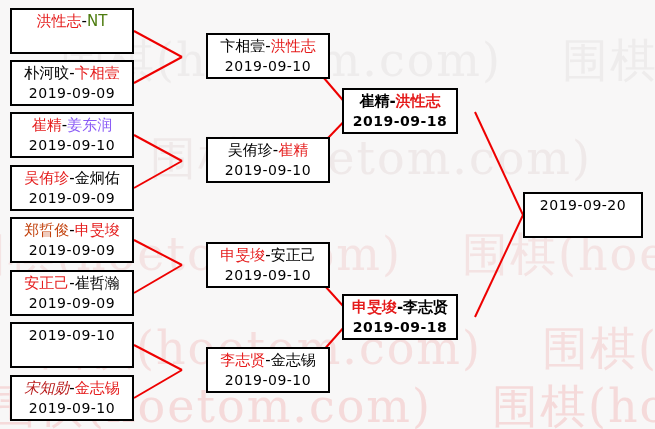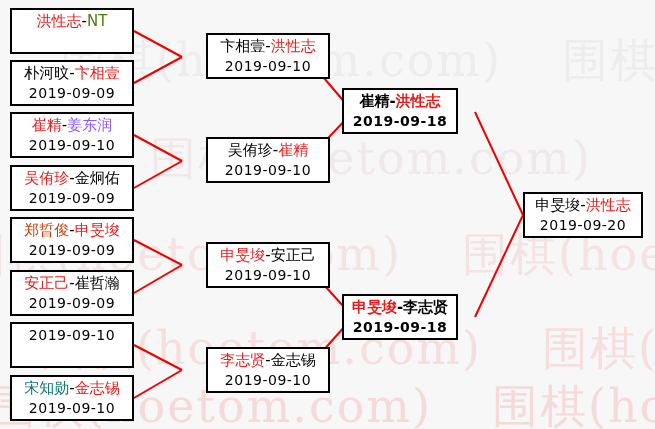--- a/index.html
+++ b/index.html
@@ -79,21 +79,21 @@
   <div class="date">2019-09-09</div>
 </div>
 <div class="box r1" style="top:270px">
   <div class="names"><span style="color: rgb(229, 28, 28);">安正己</span><span>-</span><span style="color: rgb(0, 0, 0);">崔哲瀚</span></div>
   <div class="date">2019-09-09</div>
 </div>
 <div class="box r1" style="top:322px">
   <div class="date">2019-09-10</div>
 </div>
 <div class="box r1" style="top:375px">
-  <div class="names"><span style="color: #0f766e;">宋知勋</span><span>-</span><span style="color: rgb(229, 28, 28);">金志锡</span></div>
+  <div class="names"><span style="color: #b91c1c; font-style: italic;">宋知勋</span><span>-</span><span style="color: rgb(229, 28, 28);">金志锡</span></div>
   <div class="date">2019-09-10</div>
 </div>
 
 <div class="box r2" style="top:33px">
   <div class="names"><span style="color: rgb(0, 0, 0);">卞相壹</span><span>-</span><span style="color: rgb(229, 28, 28);">洪性志</span></div>
   <div class="date">2019-09-10</div>
 </div>
 <div class="box r2" style="top:137px">
   <div class="names"><span style="color: rgb(0, 0, 0);">吴侑珍</span><span>-</span><span style="color: rgb(229, 28, 28);">崔精</span></div>
   <div class="date">2019-09-10</div>
@@ -110,15 +110,14 @@
 <div class="box r3" style="top:88px">
   <div class="names"><span style="color: rgb(0, 0, 0);">崔精</span><span>-</span><span style="color: rgb(229, 28, 28);">洪性志</span></div>
   <div class="date">2019-09-18</div>
 </div>
 <div class="box r3" style="top:294px">
   <div class="names"><span style="color: rgb(229, 28, 28);">申旻埈</span><span>-</span><span style="color: rgb(0, 0, 0);">李志贤</span></div>
   <div class="date">2019-09-18</div>
 </div>
 
 <div class="box r4" style="top:192px">
-  <div class="names"><span style="color: rgb(0, 0, 0);">申旻埈</span><span>-</span><span style="color: rgb(229, 28, 28);">洪性志</span></div>
   <div class="date">2019-09-20</div>
 </div>
 
 </body></html>

